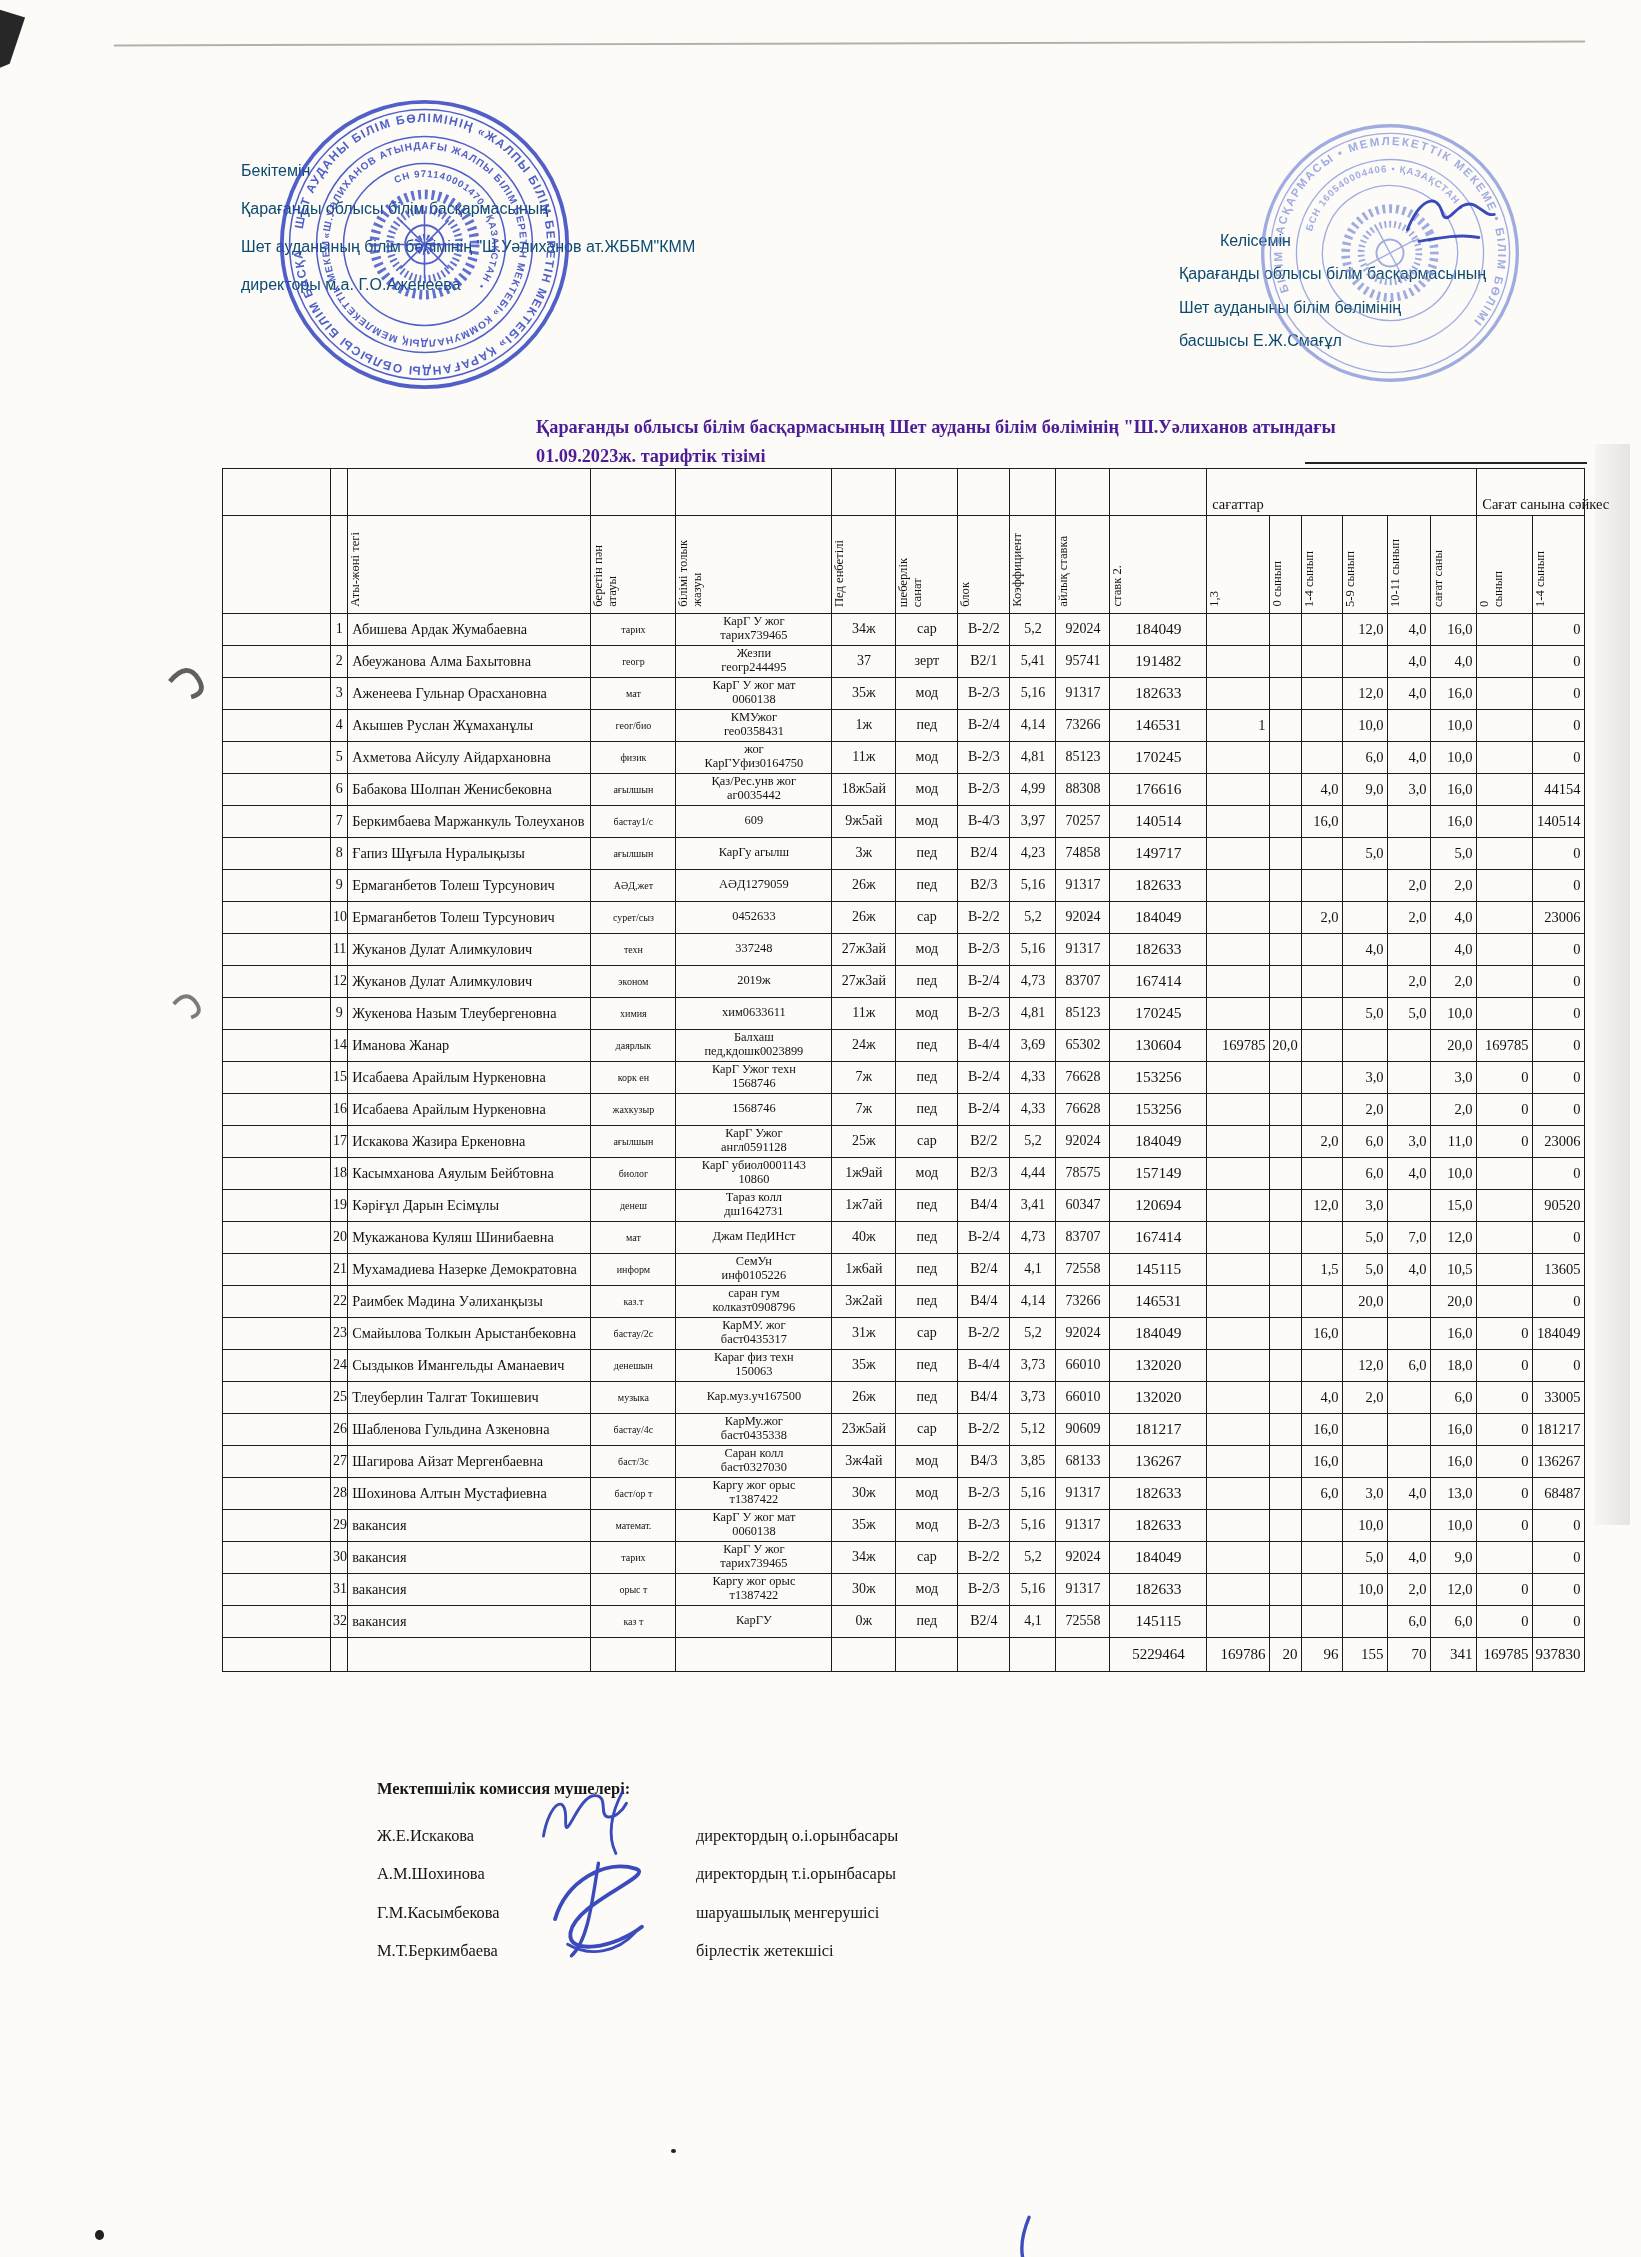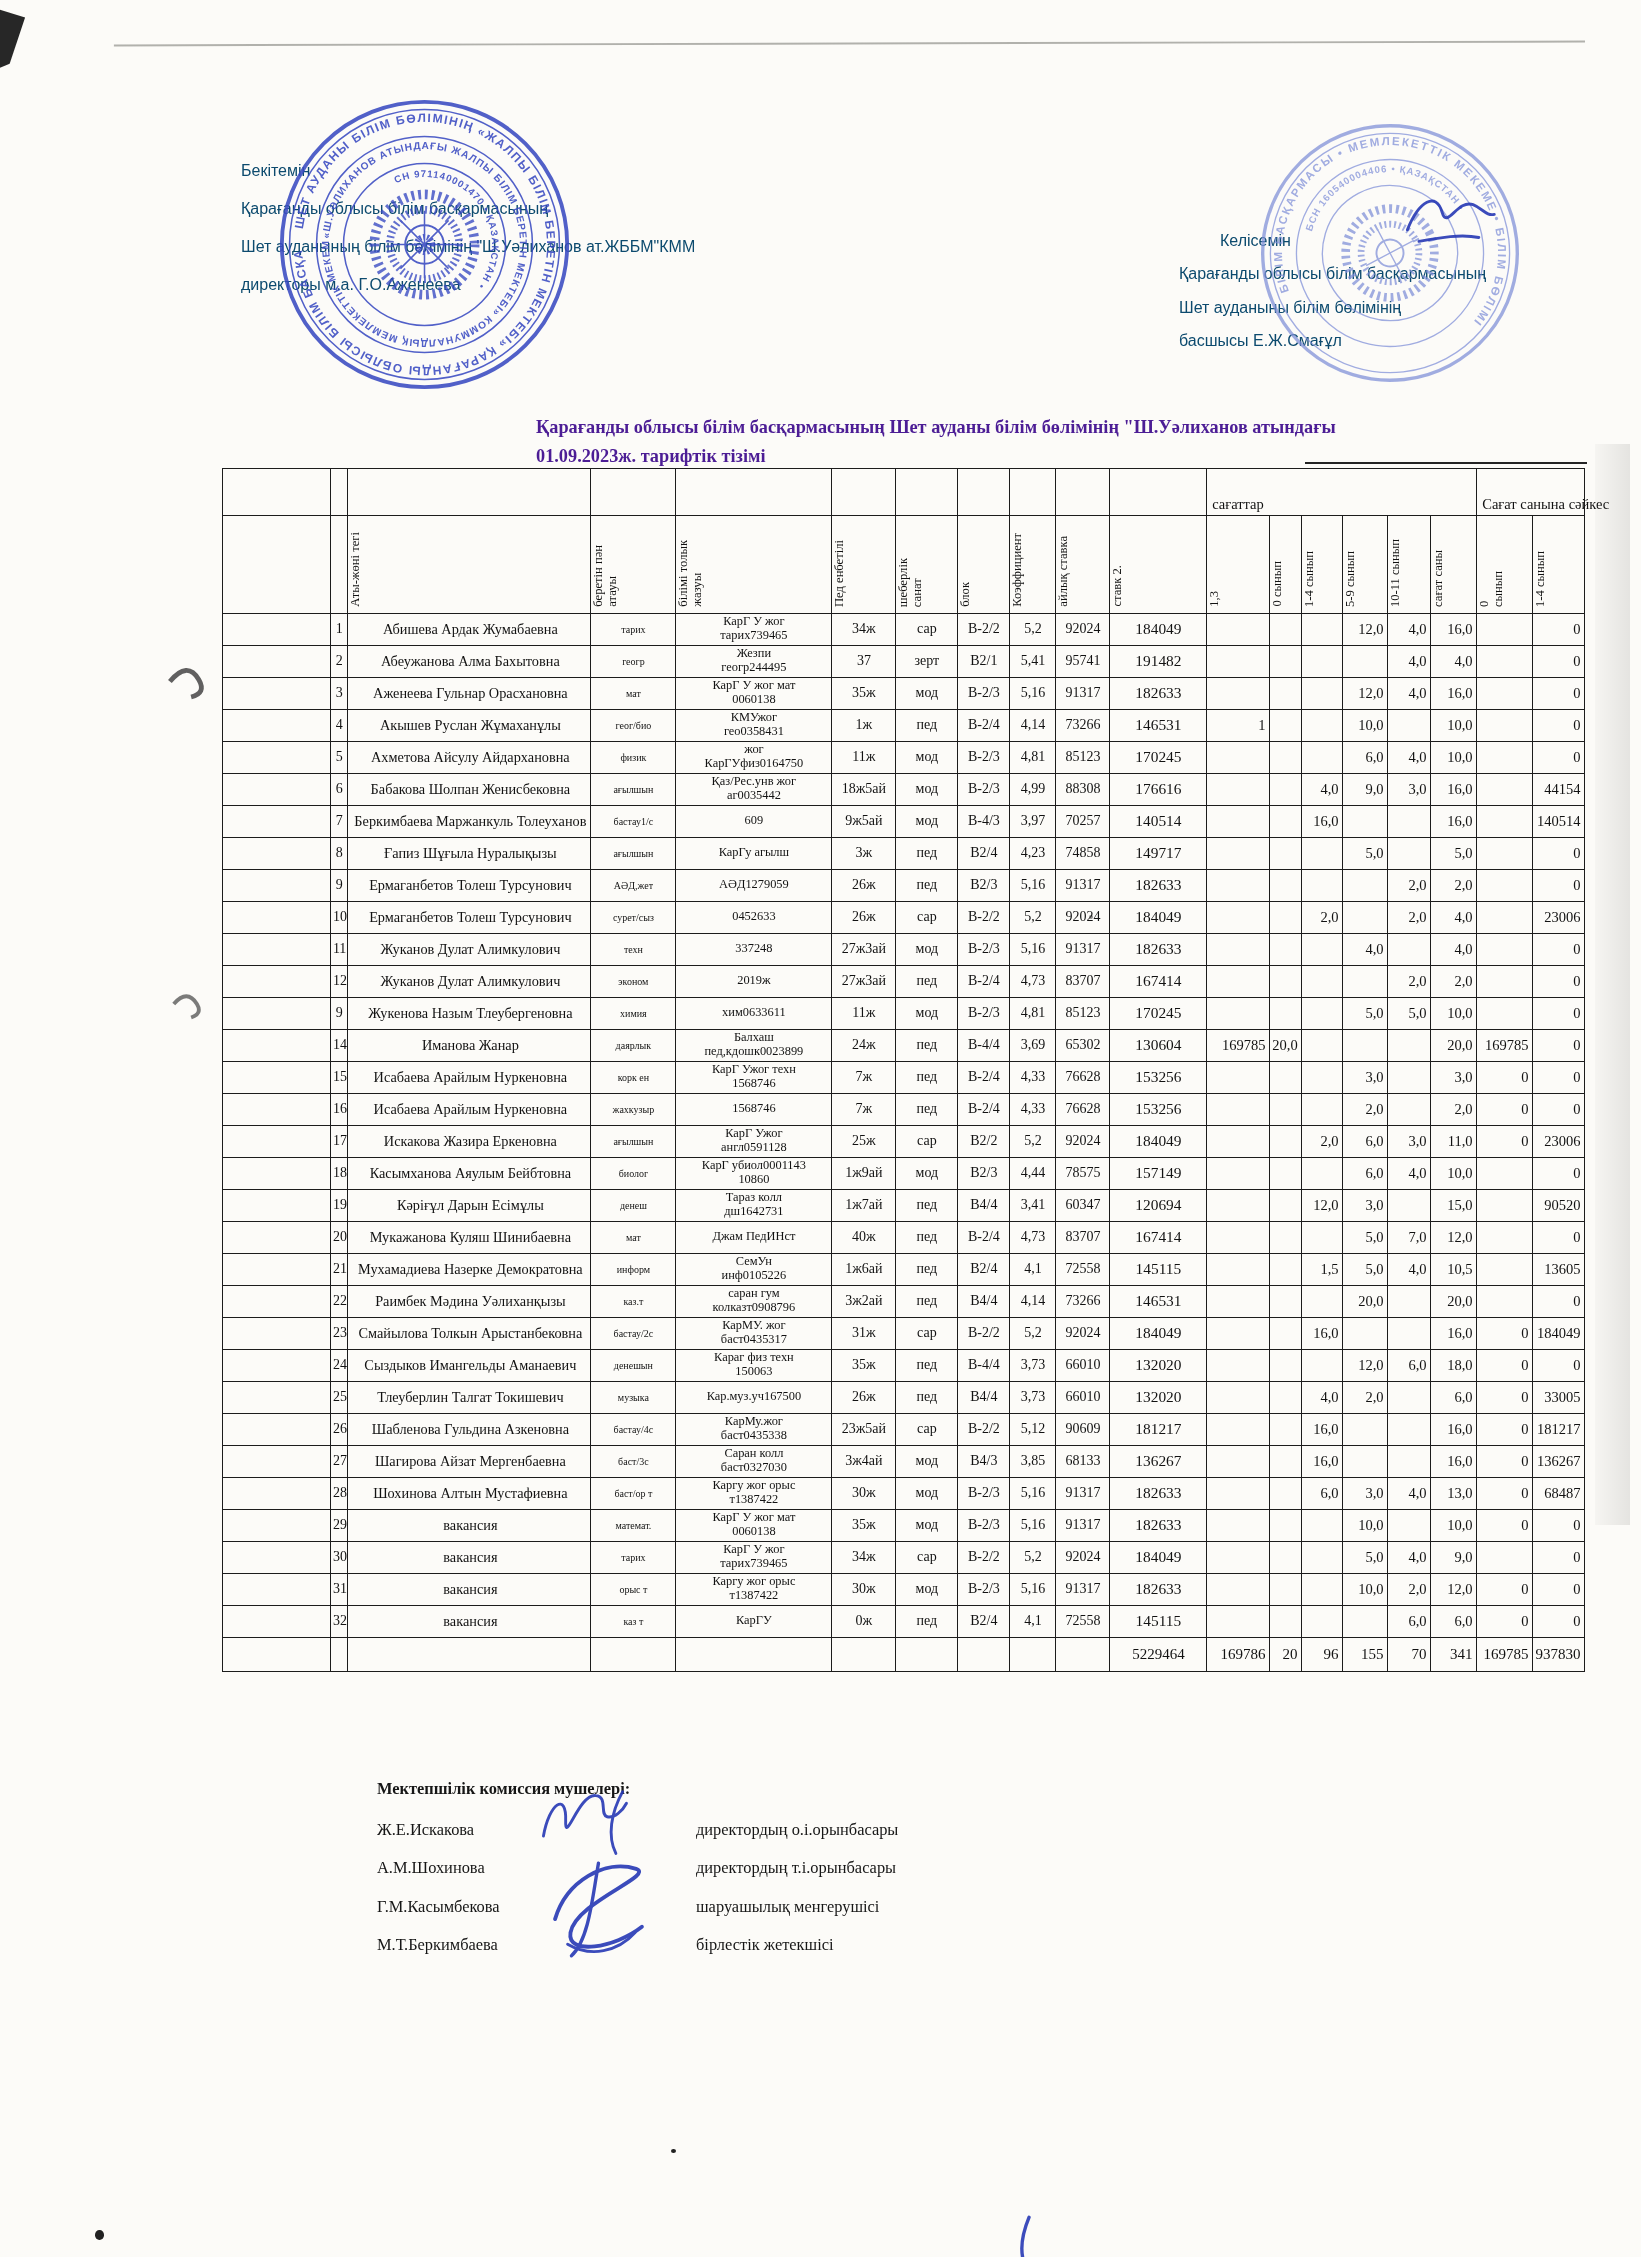--- a/index.html
+++ b/index.html
@@ -21,30 +21,30 @@
   #ttable{position:absolute;left:222px;top:468px;border-collapse:collapse;table-layout:fixed;
           width:1363px;background:transparent;}
   #ttable td{border:1.9px solid #1c1c1c;text-align:center;font-size:14px;padding:0 1.9px;
              overflow:hidden;color:#121212;}
   #ttable thead td.hA{height:42px;vertical-align:bottom;text-align:left;font-size:14.5px;padding:1.9px 4.8px;}
   #ttable thead td.hB{height:93px;vertical-align:bottom;text-align:left;padding:1.9px 1px;}
   .vlabel{display:inline-block;writing-mode:vertical-rl;transform:rotate(180deg);
           font-size:12.6px;line-height:1.08;white-space:pre-line;max-height:89px;}
   .nowrap{white-space:nowrap;overflow:visible !important;}
   #ttable tbody td{height:31px;}
-  #ttable td.name{text-align:center;padding-left:3.9px;white-space:nowrap;font-size:14.3px;}
+  #ttable td.name{text-align:left;padding-left:3.9px;white-space:nowrap;font-size:14.3px;}
   #ttable td.edu{font-size:12.4px;white-space:pre-line;line-height:1.12;}
   #ttable td.subject{font-size:10px;}
   #ttable td.rate2{font-size:15.4px;}
   #ttable td.c13,#ttable td.h0,#ttable td.h14,#ttable td.h59,#ttable td.h1011,
   #ttable td.htot,#ttable td.s0,#ttable td.s14{text-align:right;padding-right:3.9px;font-size:14.5px;}
   #ttable tr.totals td{font-size:15px;height:33px;}
   
   #footer{position:absolute;left:377px;top:1779px;width:869px;font-size:16.4px;}
-  #footer .intro{font-weight:bold;margin-bottom:21px;}
+  #footer .intro{font-weight:bold;margin-bottom:27px;}
   #footer .mrow{display:flex;margin-bottom:18.3px;}
   #footer .mname{width:319px;}
   
   .stamp{position:absolute;pointer-events:none;}
   #stampL{left:277px;top:97px;opacity:.88;}
   #stampR{left:1255px;top:118px;opacity:.72;}
   #ink{position:absolute;left:0;top:0;pointer-events:none;z-index:40;}
   .edge-shadow{position:absolute;left:1595px;top:444px;width:35px;height:1081px;
                background:linear-gradient(to right,rgba(60,60,55,0.03),rgba(60,60,55,0.12));}
   .speck{position:absolute;background:#222;border-radius:50%;}

